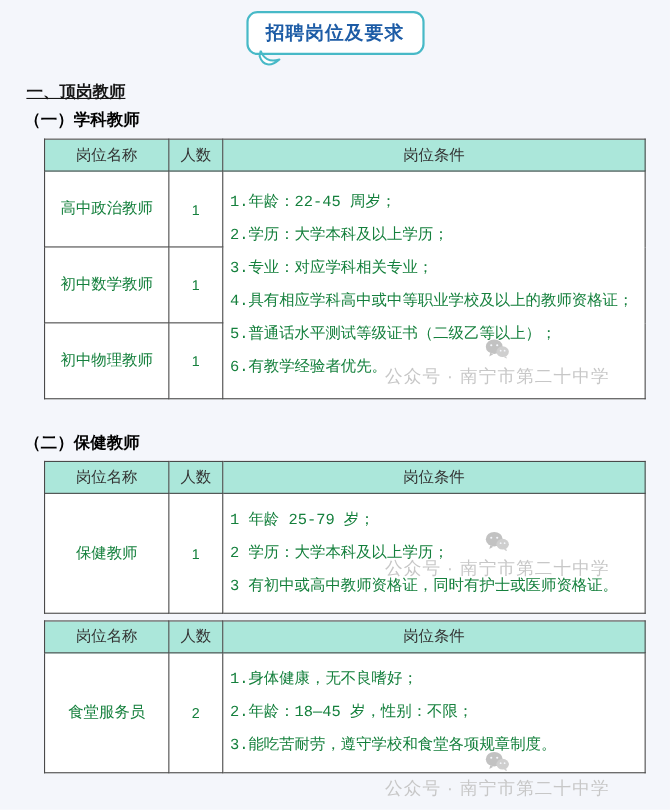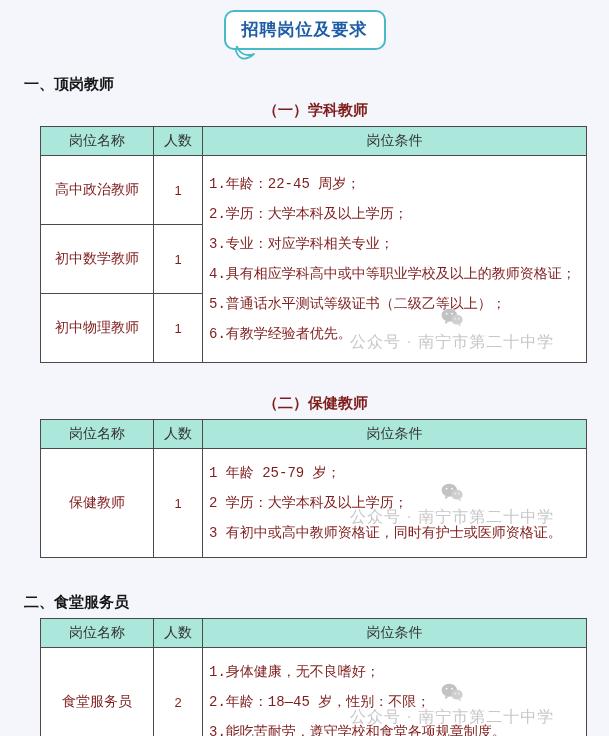--- a/index.html
+++ b/index.html
@@ -9,29 +9,29 @@
     font-family:"Liberation Sans", sans-serif; color:#2b2b2b;
   }
   .badge-wrap { text-align:center; padding-top:10px; }
   .badge {
     position:relative; display:inline-block; background:#ffffff;
     border:2px solid #47b9c7; border-radius:10px;
     padding:6px 16px 7px; font-size:17px; font-weight:bold;
     color:#1d5ca6; letter-spacing:1px;
   }
   .badge .tail { position:absolute; left:8px; bottom:-14px; }
-  .sec  { margin:24px 0 0 24px; font-size:15px; font-weight:bold; color:#161616; line-height:20px; }
-  .sub  { margin:6px 0 0 22px;  font-size:15px; font-weight:bold; color:#7f1d1d; line-height:20px;text-align:center; }
+  .sec  { margin:24px 0 0 24px; font-size:15px; font-weight:bold; color:#161616; line-height:20px;text-decoration:underline; }
+  .sub  { margin:6px 0 0 22px;  font-size:15px; font-weight:bold; color:#000000; line-height:20px; }
   table { border-collapse:collapse; table-layout:fixed; width:546px; margin:6px 0 0 40px; background:#ffffff; }
   th,td { border:1px solid #4a4a4a; font-weight:400; }
   th {
     background:#abe7da; height:28px; font-size:14px; color:#333333;
     text-align:center; padding:0;
   }
-  td { font-size:14px; color:#7f1d1d; }
+  td { font-size:14px; color:#15803d; }
   .pos { text-align:center; }
   .cnt { text-align:center; font-size:13px; }
   .cond { padding:0 6px; vertical-align:middle;font-family:Liberation Mono, monospace; }
   .cond p { margin:14px 0; line-height:16px; }
   tr.r66  td { height:66px; }
   tr.r106 td { height:106px; }
   .gap1 { margin-top:30px; }
   .gap2 { margin-top:34px; }
   .wm {
     position:absolute; display:flex; align-items:center; gap:6px;
@@ -118,21 +118,20 @@
         <td class="cnt">1</td>
         <td class="cond">
           <p>1 年龄 25-79 岁；</p>
           <p>2 学历：大学本科及以上学历；</p>
           <p>3 有初中或高中教师资格证，同时有护士或医师资格证。</p>
         </td>
       </tr>
     </tbody>
   </table>
 
-  <div class="sec gap2">二、食堂服务员</div>
 
   <table>
     <colgroup>
         <col style="width:113px">
         <col style="width:49px">
         <col style="width:384px">
       </colgroup>
     <thead>
       <tr>
         <th>岗位名称</th>

